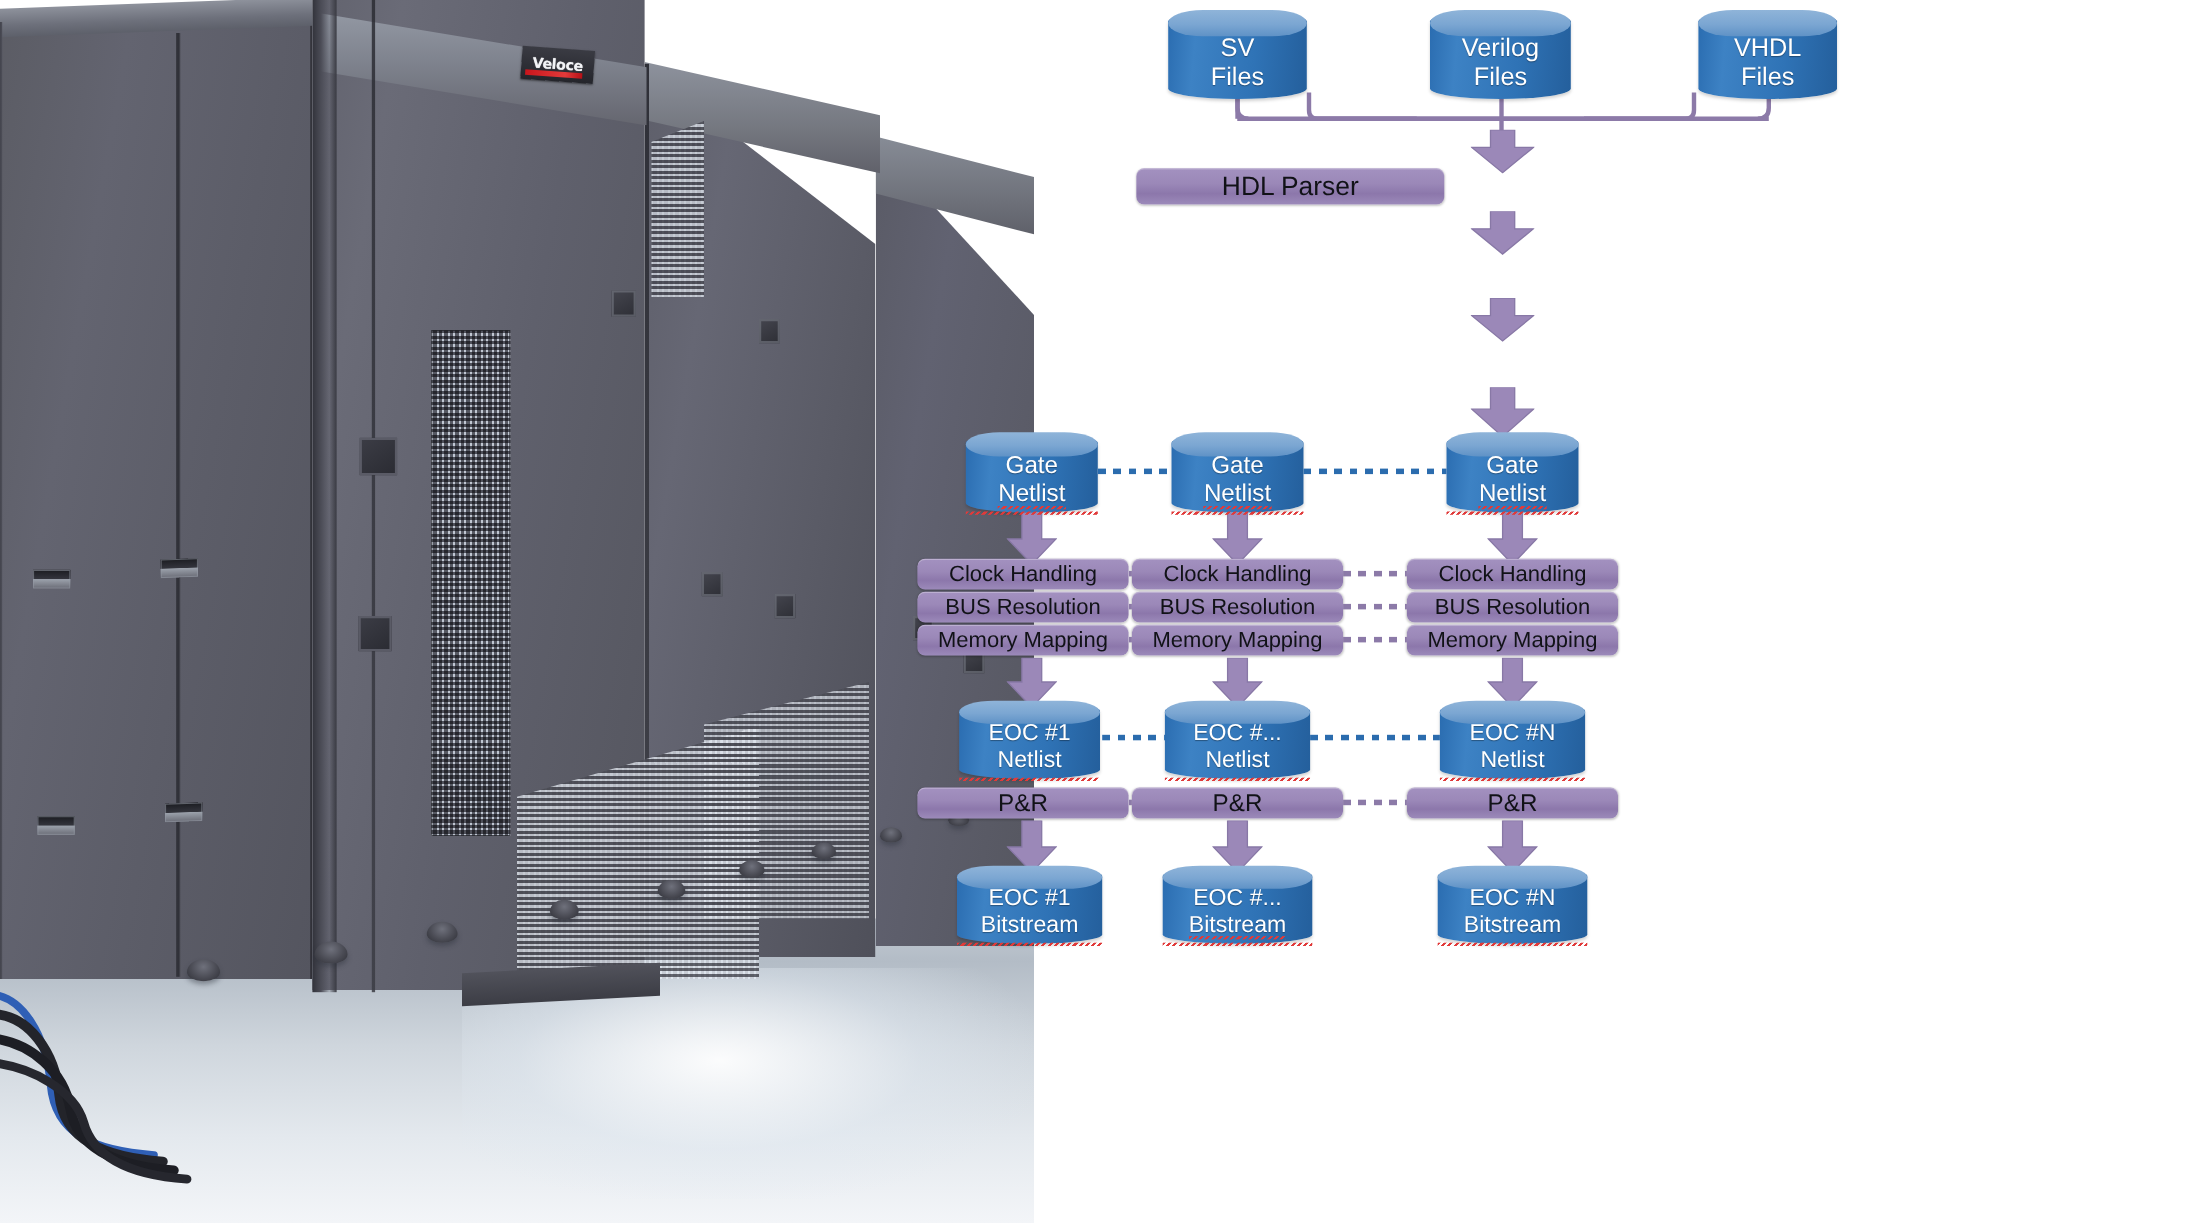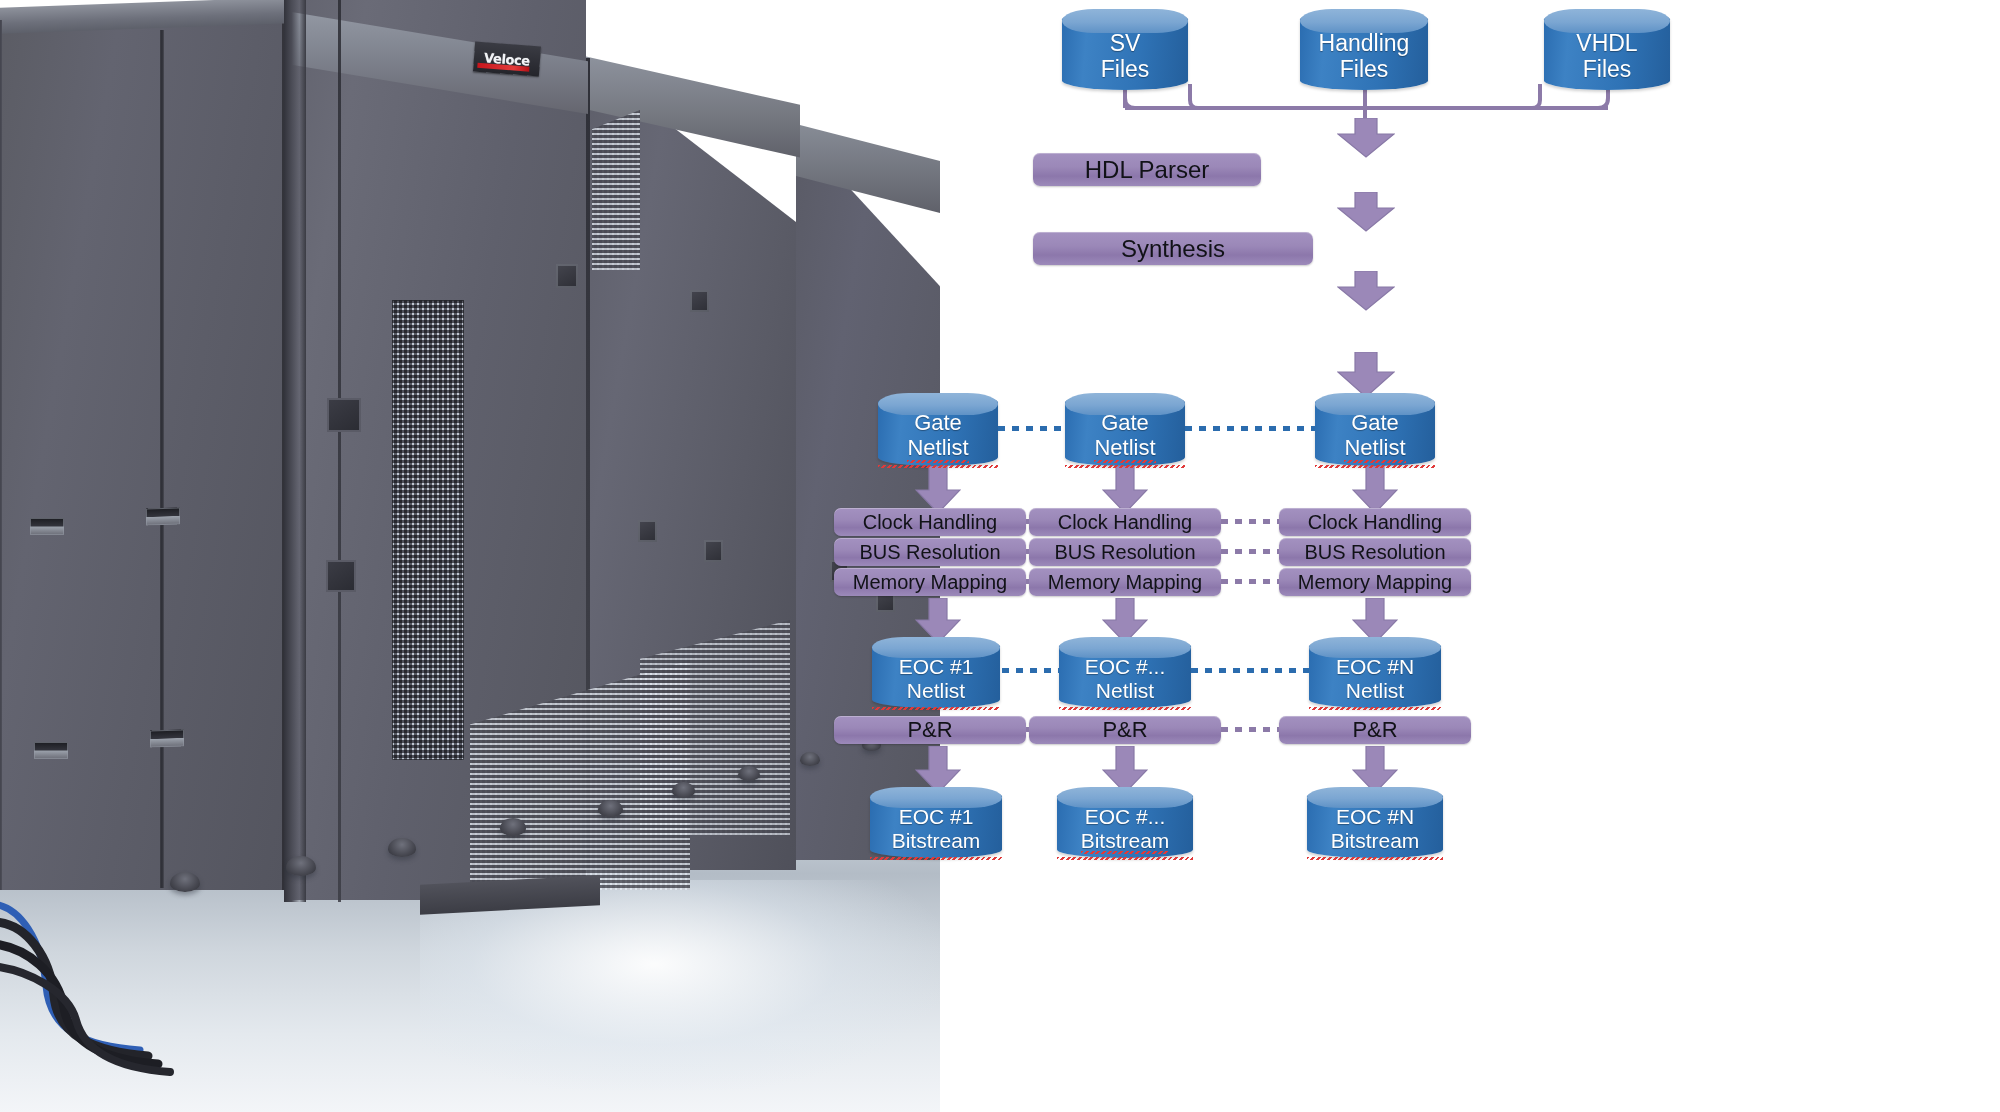--- a/index.html
+++ b/index.html
@@ -349,51 +349,48 @@
 
   <div class="cyl" style="left:122px;top:10px;width:126px;height:80px;">
     <div class="lbl">
       <span class="l1">SV</span>
       <span class="l2">Files</span>
     </div>
   </div>
 
   <div class="cyl" style="left:360px;top:10px;width:128px;height:80px;">
     <div class="lbl">
-      <span class="l1">Handling</span>
+      <span class="l1">Verilog</span>
       <span class="l2">Files</span>
     </div>
   </div>
 
   <div class="cyl" style="left:604px;top:10px;width:126px;height:80px;">
     <div class="lbl">
       <span class="l1">VHDL</span>
       <span class="l2">Files</span>
     </div>
   </div>
 
   <div class="parrow" style="left:397px;top:118px;">
     <svg width="58" height="40" viewBox="0 0 58 40">
       <polygon points="18,0 40,0 40,16 57,16 29,39 1,16 18,16" fill="#9b88b8" stroke="#8878a6" stroke-width="1.2"></polygon>
     </svg>
   </div>
 
-  <div class="pbar" id="bar-hdl" style="left:93px;top:153px;width:228px;height:33px;left:93px;">
+  <div class="pbar" id="bar-hdl" style="left:93px;top:153px;width:280px;height:33px;left:93px;">
     <span>HDL Parser</span>
   </div>
 
   <div class="parrow" style="left:397px;top:192px;">
     <svg width="58" height="40" viewBox="0 0 58 40">
       <polygon points="18,0 40,0 40,16 57,16 29,39 1,16 18,16" fill="#9b88b8" stroke="#8878a6" stroke-width="1.2"></polygon>
     </svg>
   </div>
 
-  <div class="pbar" id="bar-synth" style="left:93px;top:232px;width:280px;height:33px;">
-    <span>Synthesis</span>
-  </div>
 
   <div class="parrow" style="left:397px;top:271px;">
     <svg width="58" height="40" viewBox="0 0 58 40">
       <polygon points="18,0 40,0 40,16 57,16 29,39 1,16 18,16" fill="#9b88b8" stroke="#8878a6" stroke-width="1.2"></polygon>
     </svg>
   </div>
 
 
   <div class="parrow" style="left:397px;top:352px;">
     <svg width="58" height="46" viewBox="0 0 58 46">

